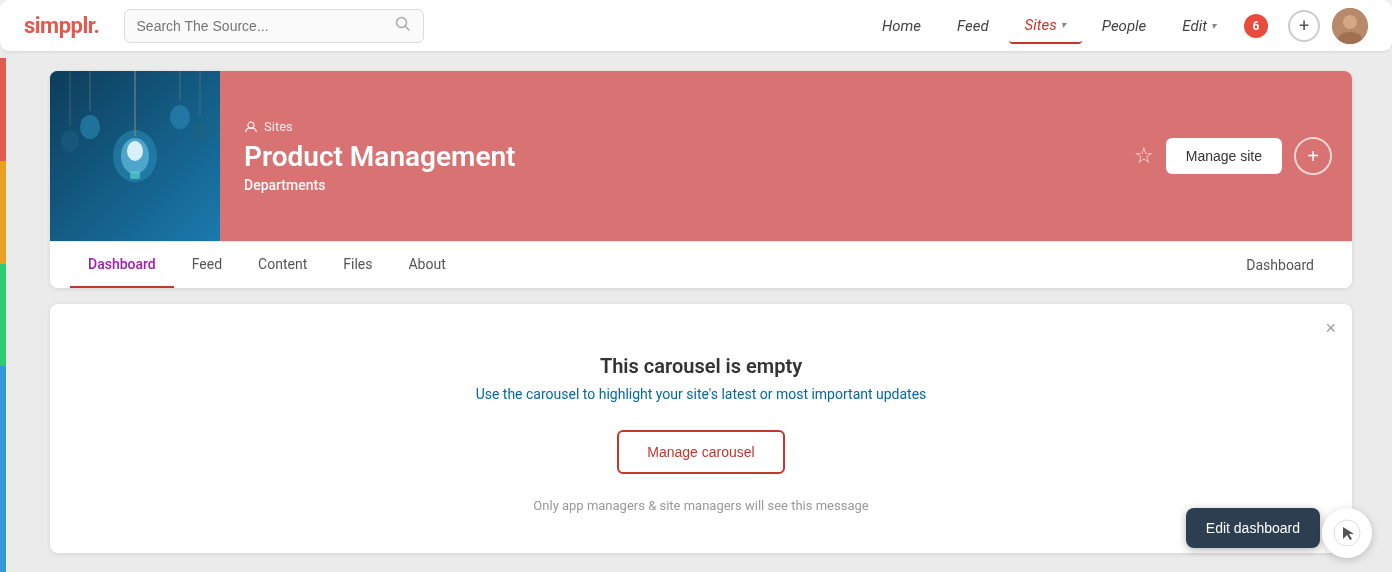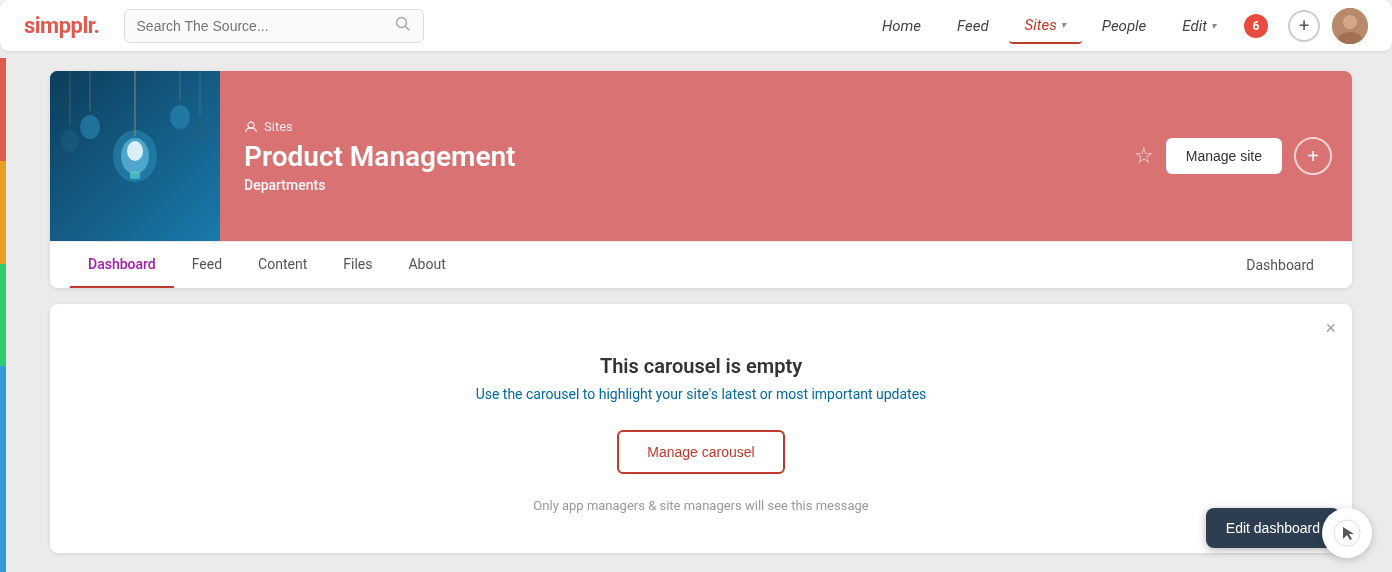--- a/index.html
+++ b/index.html
@@ -308,21 +308,21 @@
     .carousel-note {
       margin-top: 24px;
       font-size: 13px;
       color: #999;
     }
 
     
     .edit-dashboard-btn {
       position: fixed;
       bottom: 24px;
-      right: 52px;
+      right: 72px;
       background: #2c3e50;
       color: #fff;
       border: none;
       padding: 12px 20px;
       border-radius: 8px;
       font-size: 14px;
       font-weight: 500;
       cursor: pointer;
       display: flex;
       align-items: center;

